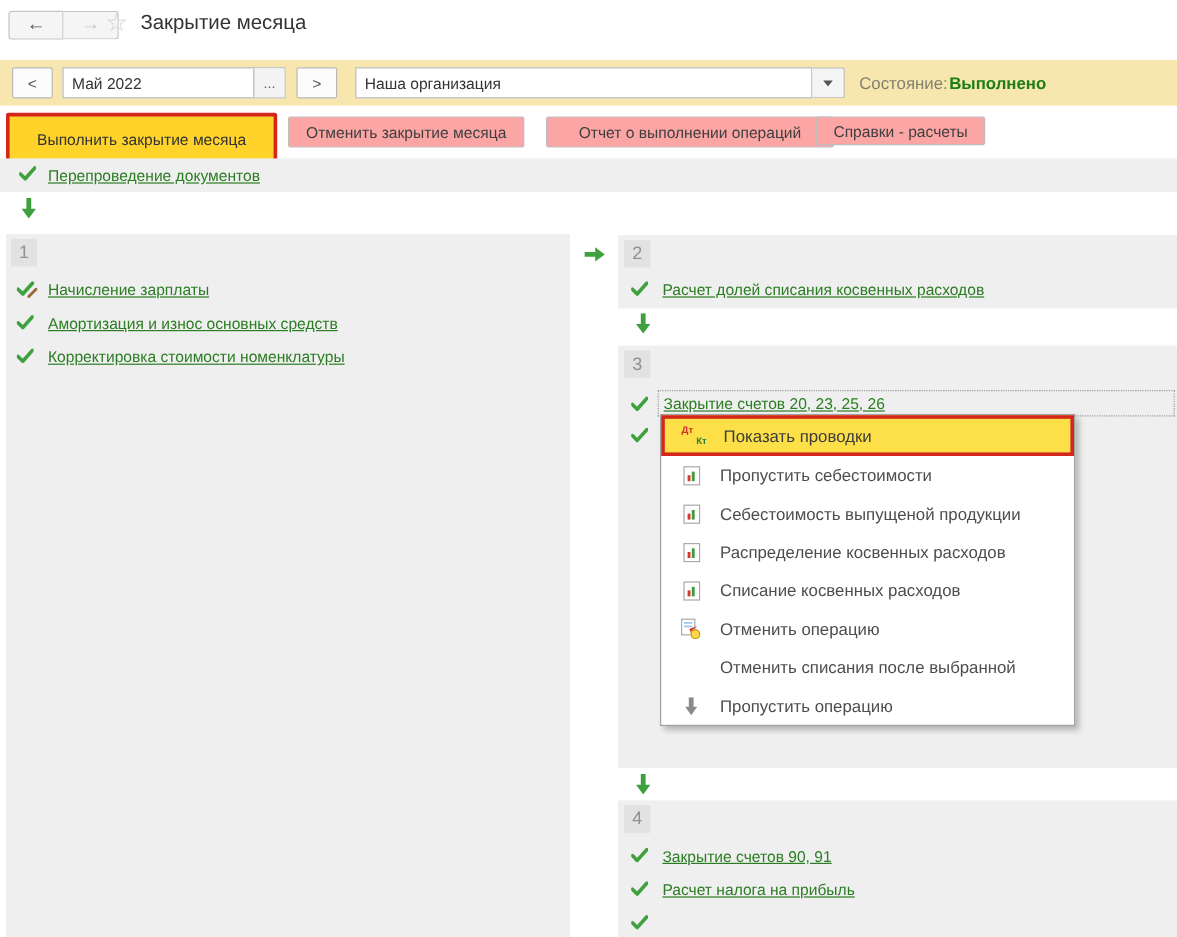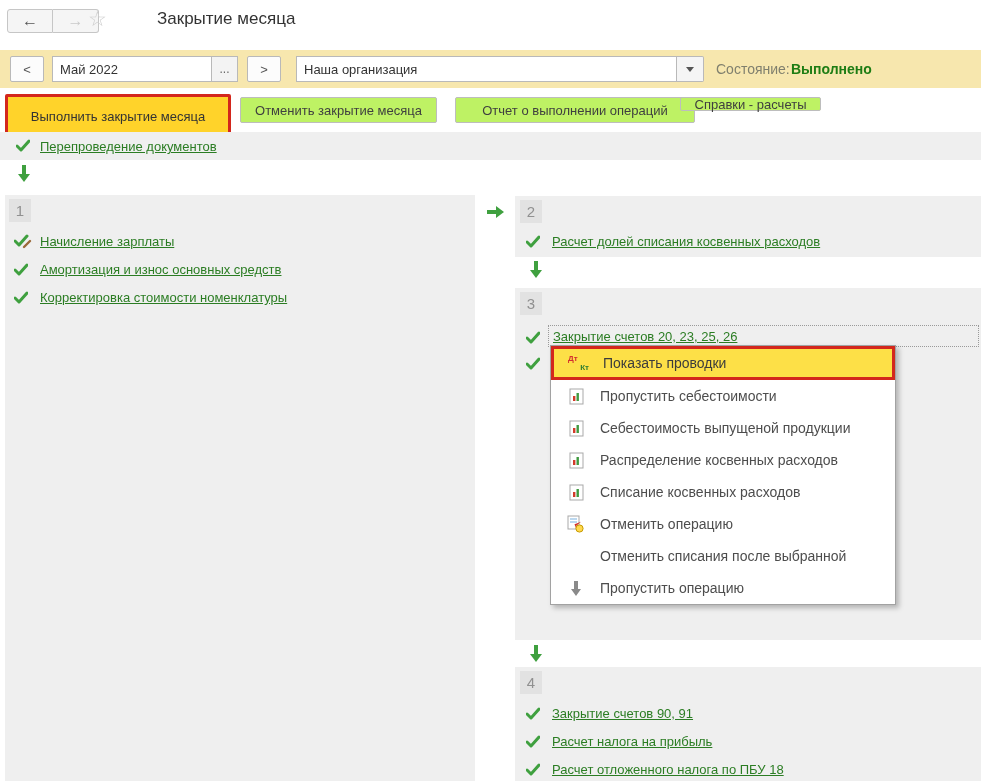--- a/index.html
+++ b/index.html
@@ -8,41 +8,41 @@
   .abs { position:absolute; }
 
   
   .header { left:0; top:0; width:981px; height:44px; background:#fff; }
   .navgroup { left:7px; top:9px; display:flex; }
   .navbtn { width:46px; height:24px; border:1px solid #c6c6c6; background:#f5f5f5;
     display:flex; align-items:center; justify-content:center; font-size:16px; }
   .navbtn.back { border-radius:3px 0 0 3px; color:#555; }
   .navbtn.fwd  { border-radius:0 3px 3px 0; color:#c9c9c9; border-left:none; }
   .star { left:88px; top:7px; font-size:21px; color:#cfcfcf; }
-  .page-title { left:117px; top:9px; font-size:17px; color:#333;margin-left:40px; }
+  .page-title { left:117px; top:9px; font-size:17px; color:#333; }
 
   
   .toolbar { left:0; top:50px; width:981px; height:38px; background:#f7e7ae; }
   .tb-btn { height:26px; border:1px solid #b9b9b9; background:#fcfcfc; border-radius:2px;
     display:flex; align-items:center; justify-content:center; font-size:13px; color:#555; }
   .tb-input { height:26px; border:1px solid #b9b9b9; background:#fff; font-size:13px;
     color:#333; display:flex; align-items:center; }
   .tb-input .val { padding-left:7px; flex:1; }
   .seg { width:26px; height:24px; border-left:1px solid #b9b9b9; background:#f3f3f3;
     display:flex; align-items:center; justify-content:center; color:#666; font-size:12px; }
   .ddbtn { width:27px; height:26px; border:1px solid #b9b9b9; border-left:none;
     background:#f5f5f5; display:flex; align-items:center; justify-content:center;
     border-radius:0 2px 2px 0; }
   .caret { width:0; height:0; border-left:4px solid transparent;
     border-right:4px solid transparent; border-top:5px solid #555; }
   .status-label { font-size:14px; color:#80806e; }
   .status-value { font-size:14px; font-weight:bold; color:#1e7d14; }
 
   
-  .btn { border:1px solid #bdbdbd; background:#bef264; border-radius:2px;
+  .btn { border:1px solid #bdbdbd; background:#fca5a5; border-radius:2px;
     font-size:13px; color:#3f3f3f; display:flex; align-items:center; justify-content:center; }
   .btn.hl { background:#ffd32a; border:3px solid #d3271c; color:#333; }
 
   
   .strip { background:#efefef; }
   .numbox { width:22px; height:23px; background:#e2e2e2; color:#909090;
     font-size:15px; display:flex; align-items:center; justify-content:center; }
   .g-link { font-size:13px; color:#2b7d23; text-decoration:underline; cursor:pointer; }
 
   
@@ -89,21 +89,21 @@
     <span class="caret"></span>
   </div>
 
   <span class="abs status-label" style="left:716px; top:11px;">Состояние:</span>
   <span class="abs status-value" style="left:791px; top:11px;">Выполнено</span>
 </div>
 
 <div class="abs btn hl" style="left:5px; top:94px; width:226px; height:44px;">Выполнить закрытие месяца</div>
 <div class="abs btn" style="left:240px; top:97px; width:197px; height:26px;">Отменить закрытие месяца</div>
 <div class="abs btn" style="left:455px; top:97px; width:240px; height:26px;">Отчет о выполнении операций</div>
-<div class="abs btn" style="left:680px; top:97px; width:141px; height:14px;">Справки - расчеты</div>
+<div class="abs btn" style="left:680px; top:97px; width:141px; height:24px;">Справки - расчеты</div>
 
 <div class="abs strip" style="left:0; top:132px; width:981px; height:28px;">
   <span class="abs" style="left:16px; top:6px;">
     <svg width="14" height="13">
         <path d="M1 7 L5 11 L13 2" stroke="#3fa03f" stroke-width="3" fill="none" stroke-linecap="round" stroke-linejoin="round"></path>
       </svg>
   </span>
   <span class="abs g-link" style="left:40px; top:7px;">Перепроведение документов</span>
 </div>
 
@@ -283,14 +283,13 @@
         <path d="M1 7 L5 11 L13 2" stroke="#3fa03f" stroke-width="3" fill="none" stroke-linecap="round" stroke-linejoin="round"></path>
       </svg>
   </span>
   <span class="abs g-link" style="left:37px; top:67px;">Расчет налога на прибыль</span>
 
   <span class="abs" style="left:11px; top:95px;">
     <svg width="14" height="13">
         <path d="M1 7 L5 11 L13 2" stroke="#3fa03f" stroke-width="3" fill="none" stroke-linecap="round" stroke-linejoin="round"></path>
       </svg>
   </span>
-  <span class="abs g-link" style="left:37px; top:95px;">Расчет отложенного налога по ПБУ 18</span>
 </div>
 
 </body></html>

